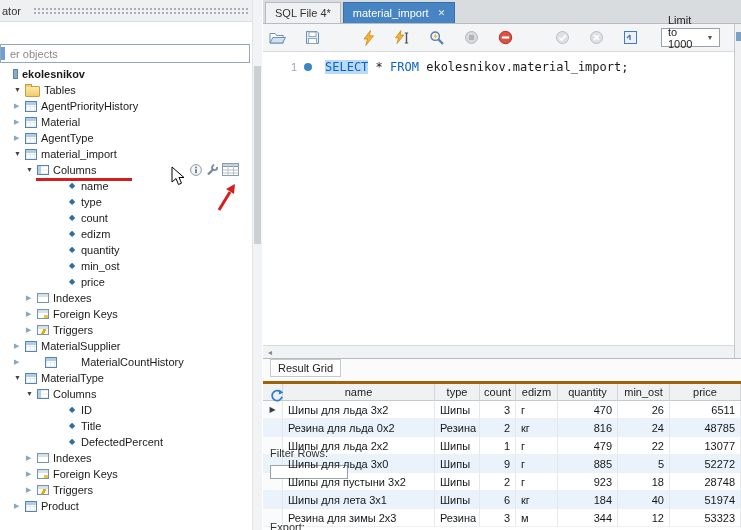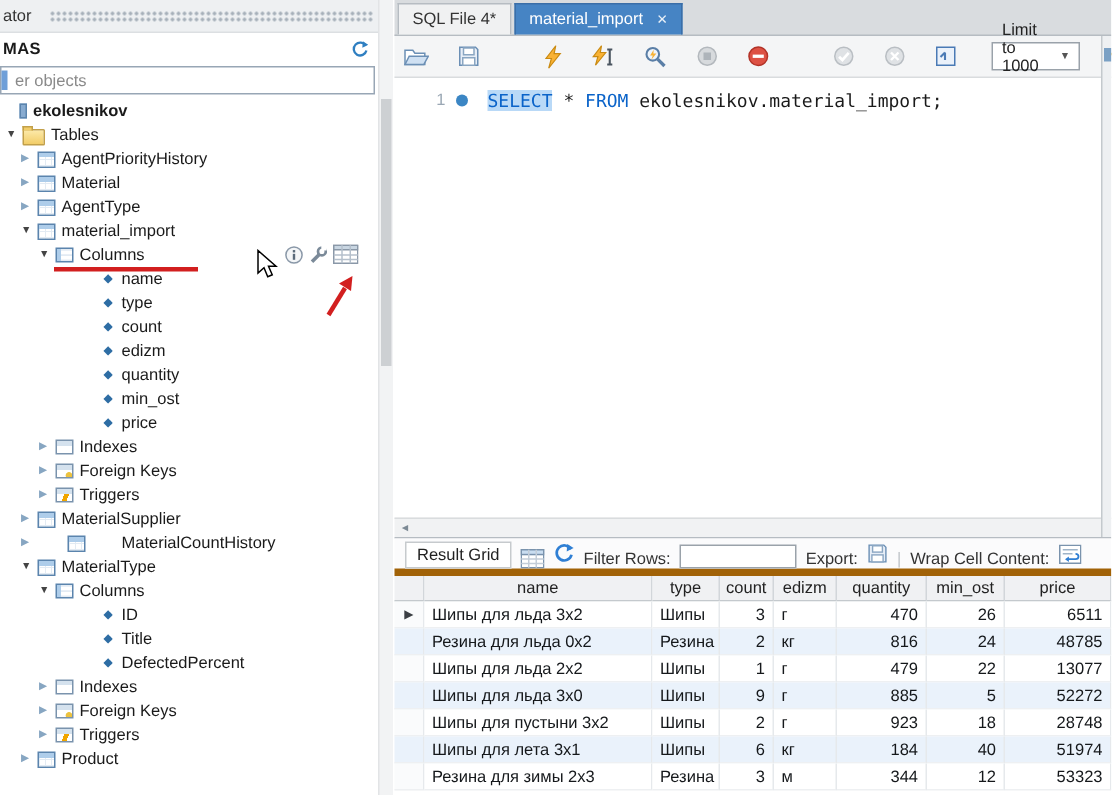--- a/index.html
+++ b/index.html
@@ -66,21 +66,21 @@
   .line-no{width:34px;text-align:right;color:#9aa7b4;font-size:11px;font-family:"Liberation Sans",sans-serif;}
   .stmt-dot{width:8px;height:8px;border-radius:50%;background:#3b86c4;margin-left:7px;}
   .code-text{margin-left:13px;white-space:pre;color:#1a1a1a;}
   .code-text span{white-space:pre;}
   .kw{color:#0a63c9;}
   .sel{background:#b9d9f7;}
   .hscroll{position:absolute;left:0;top:345px;width:100%;height:13px;background:#f1f2f3;border-top:1px solid #d9dcde;
            display:flex;align-items:center;box-sizing:border-box;}
   .hscroll-left{width:14px;text-align:center;font-size:7px;color:#7d8a95;}
   .results{position:absolute;left:0;top:358px;width:100%;height:172px;background:#fff;border-top:1px solid #b6bcc2;box-sizing:border-box;}
-  .rg-toolbar{height:25px;display:flex;align-items:flex-end;gap:6px;padding-left:7px;border-bottom:5px solid #a16207;background:#fbfbfc;box-sizing:border-box;}
+  .rg-toolbar{height:25px;display:flex;align-items:flex-start;gap:6px;padding-left:7px;border-bottom:3px solid #a16207;background:#fbfbfc;box-sizing:border-box;flex-direction:column;}
   .rg-title{border:1px solid #c6cacd;padding:2px 7px;background:#fff;color:#222;}
   .rg-label{color:#333;margin-top:36px;}
   .rg-filter{width:78px;height:16px;border:1px solid #9aa2aa;font-size:11px;padding:0 3px;box-sizing:border-box;font-family:"Liberation Sans",sans-serif;}
   .rg-pipe{color:#c0c4c8;}
   table.result{border-collapse:separate;border-spacing:0;table-layout:fixed;width:478px;font-size:11px;}
   table.result th{background:#f0f1f3;border-right:1px solid #d2d6da;border-bottom:1px solid #c4c9cd;font-weight:normal;
                   color:#222;height:16px;padding:0 4px;text-align:center;overflow:hidden;}
   table.result td{border-right:1px solid #e6e9ec;border-bottom:1px solid #eef0f2;height:17px;padding:0 5px;
                   color:#15181b;overflow:hidden;white-space:nowrap;background:#fff;}
   table.result tr.alt td{background:#eaf2fb;}
@@ -93,41 +93,32 @@
 </head>
 <body>
 
 <div class="app">
 
   <div class="sidebar">
     <div class="side-header">
       <span>ator</span>
       <div class="dots"></div>
     </div>
-    <div class="schemas-row">
-      <span class="schemas-title">MAS</span>
-      <span class="refresh-btn">
-        <svg width="12" height="12" viewBox="0 0 14 14">
-            <path d="M11.5 4.2 A5 5 0 1 0 12 7.8" fill="none" stroke="#2f7fc1" stroke-width="1.8"></path>
-            <polygon points="9.2,0.6 13.4,3.4 8.8,5.6" fill="#2f7fc1"></polygon>
-          </svg>
-      </span>
-    </div>
     <div class="filter-box">
       <span class="filter-cut"></span>
       <span>er objects</span>
     </div>
 
     <div class="tree">
         <div class="tree-row bold" style="padding-left: 2px;">
           <span class="tree-arrow"></span>
           <span class="tree-icon icon-schema"></span>
           <span class="tree-label">ekolesnikov</span>
         </div>
-        <div class="tree-row" style="padding-left: 4px;">
+        <div class="tree-row" style="padding-left: 14px;">
           <span class="tree-arrow">▼</span>
           <span class="tree-icon icon-folder"></span>
           <span class="tree-label">Tables</span>
         </div>
         <div class="tree-row" style="padding-left: 14px;">
           <span class="tree-arrow col">▶</span>
           <span class="tree-icon icon-table"></span>
           <span class="tree-label">AgentPriorityHistory</span>
         </div>
         <div class="tree-row" style="padding-left: 14px;">

